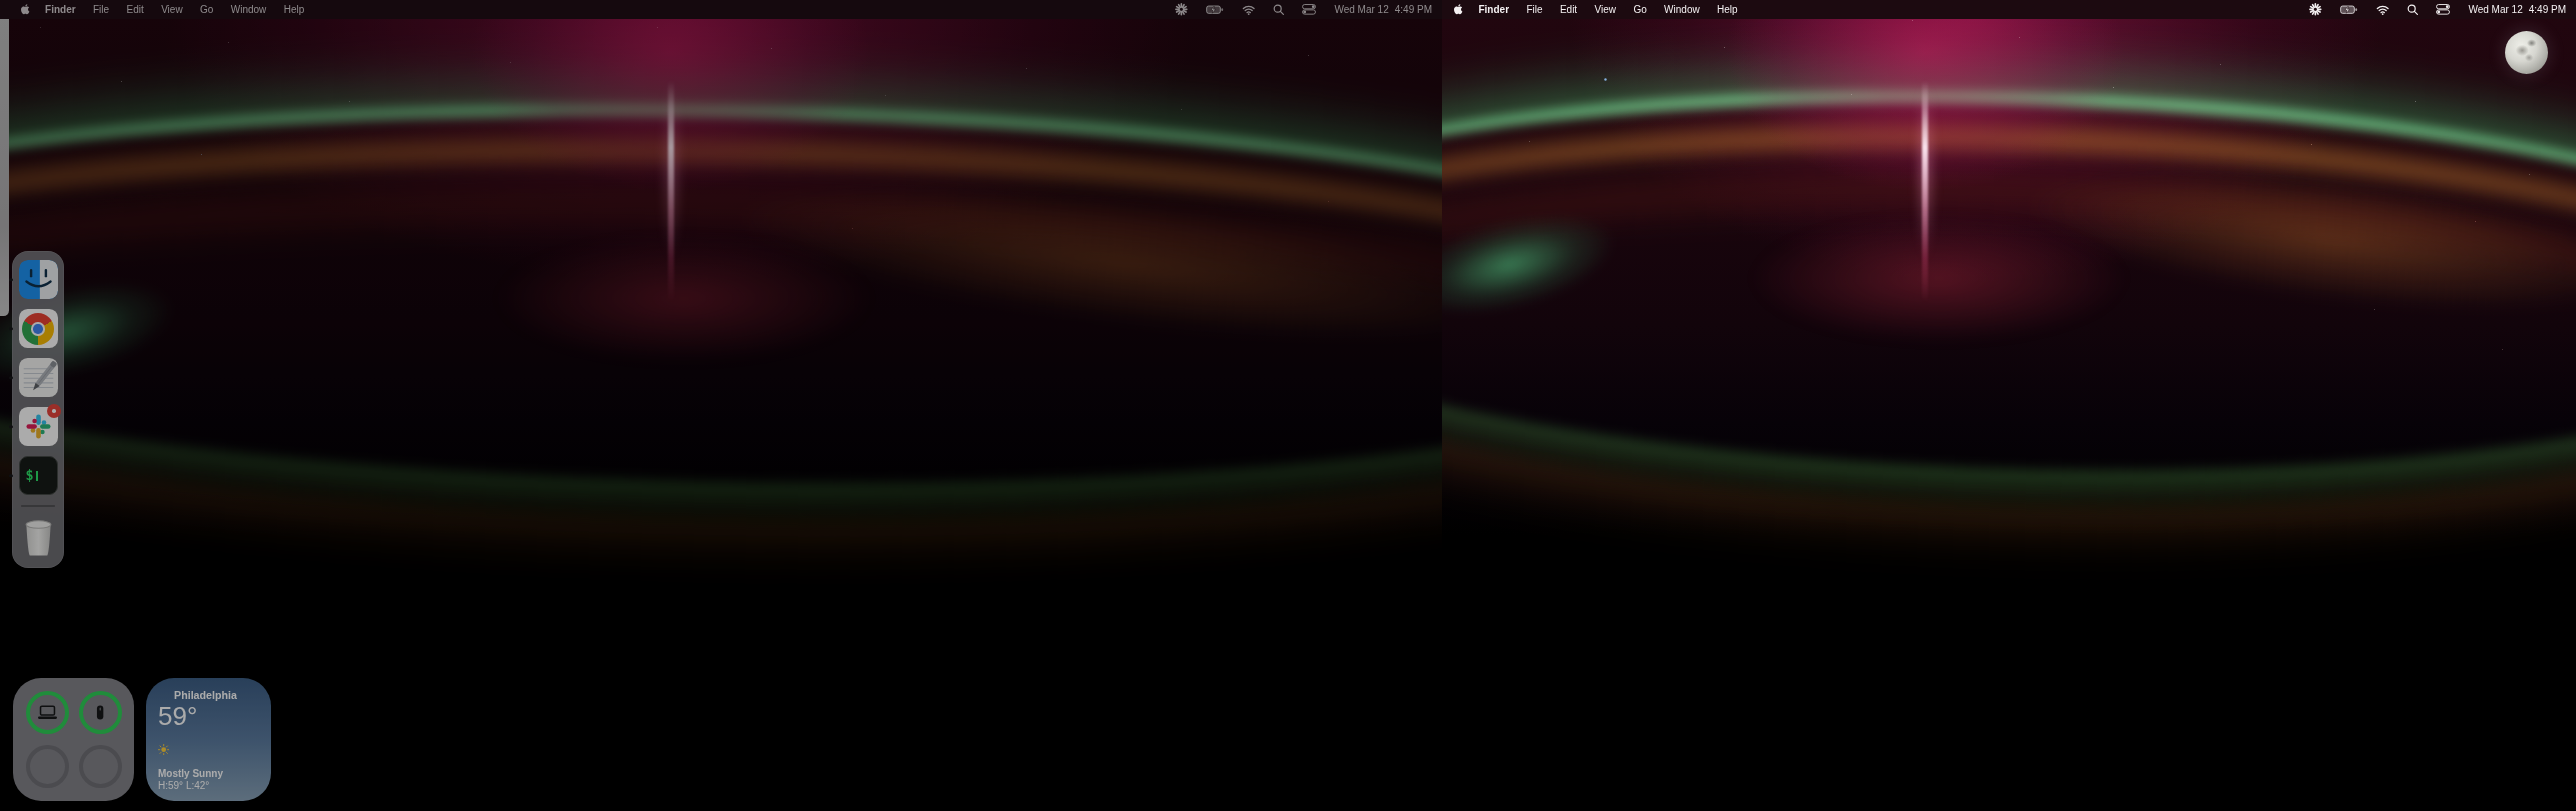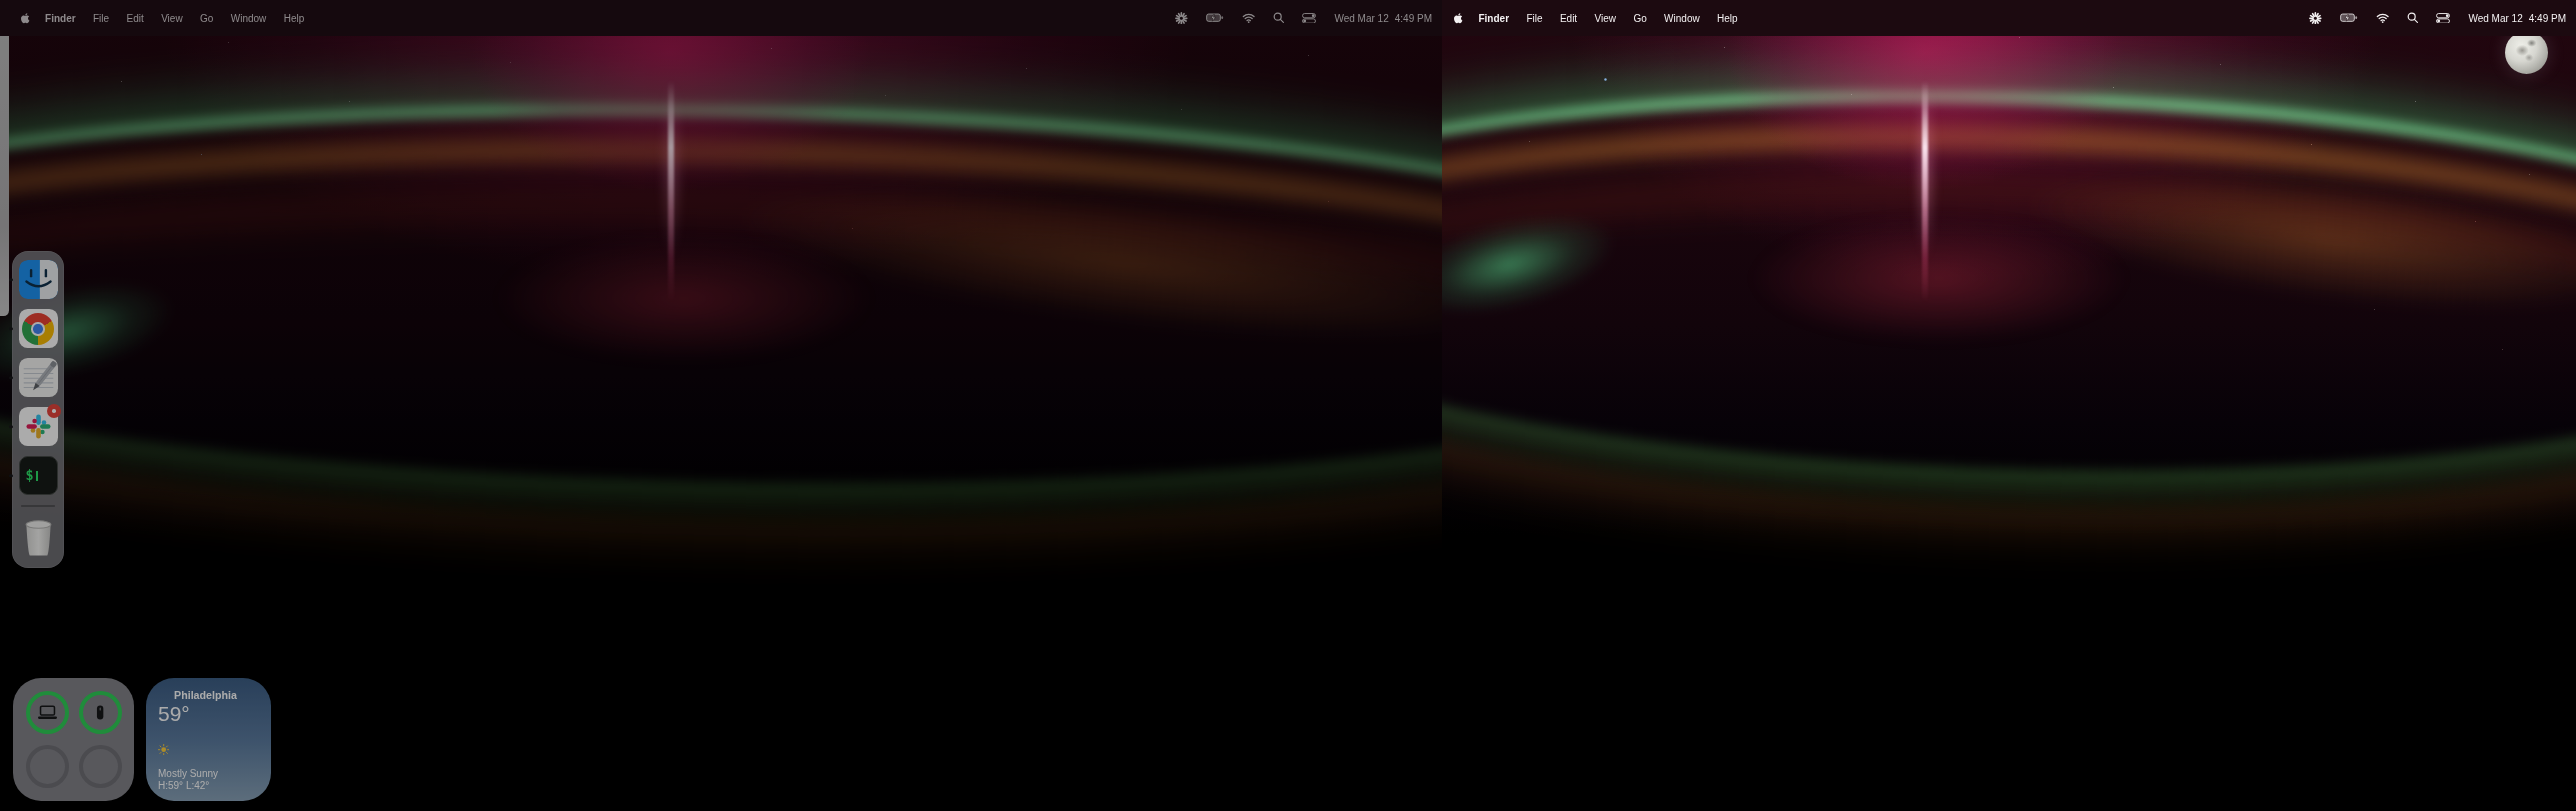--- a/index.html
+++ b/index.html
@@ -64,21 +64,21 @@
       932px 309px 0 0 rgba(255,255,255,.3), 1060px 349px 0 0 rgba(255,200,200,.3); }
   .moon { position:absolute; left:1063px; top:31px; width:43px; height:43px; border-radius:50%;
       background:
         radial-gradient(6.7px 5.4px at 62% 28%, rgba(105,105,100,.8), transparent 70%),
         radial-gradient(9.4px 8px at 40% 45%, rgba(118,116,110,.7), transparent 70%),
         radial-gradient(6px 5.4px at 56% 62%, rgba(122,120,115,.6), transparent 70%),
         radial-gradient(circle at 38% 35%, #efefe9 0%, #d6d6d0 40%, #a8a8a2 72%, #71716c 100%);
       box-shadow:0 0 14.8px 4px rgba(210,210,220,0.10); }
 
   
-  .menubar { position:absolute; top:0; left:0; right:0; height:36px; display:flex; align-items:center;
+  .menubar { position:absolute; top:0; left:0; right:0; height:19px; display:flex; align-items:center;
       font-size:10px; z-index:10; }
   .left  .menubar { background:#200e15; color:#d3cdd0; }
   .right .menubar { background:#1c0a10; color:#f4f1f2; }
   .apple { display:flex; align-items:center; padding:0 6px; margin-left:14px; }
   .right .apple { margin-left:5.4px; }
   .mi { padding:0 8.7px; white-space:nowrap; cursor:default; }
   .mi.appname { font-weight:700; }
   .mb-right { margin-left:auto; display:flex; align-items:center; gap:18px; padding-right:10px; }
   .sicon { display:flex; align-items:center; }
   .clock { display:flex; gap:6px; font-weight:500; white-space:nowrap; }
@@ -120,23 +120,23 @@
   .w-batt { position:absolute; left:13.4px; top:678px; width:121px; height:123px; z-index:20;
       border-radius:28px; background:#838389; display:grid; grid-template-columns:1fr 1fr;
       place-items:center; padding:8px; }
   .ring { width:43px; height:43px; border-radius:50%; display:flex; align-items:center; justify-content:center; }
   .ring.active { border:4.7px solid #30d158; }
   .ring.empty  { border:4.7px solid #707076; }
   .w-weather { position:absolute; left:146px; top:678px; width:125px; height:123px; z-index:20;
       border-radius:28px; background:linear-gradient(180deg,#3d5f86 0%, #5d7da1 52%, #8aa3b9 100%);
       color:#fff; padding:11.4px 12px 10px; display:flex; flex-direction:column; }
   .w-city { font-size:10.7px; font-weight:700;margin-left:16px; }
-  .w-temp { font-size:21px; font-weight:300; line-height:1.05; margin-top:1.3px; }
+  .w-temp { font-size:26px; font-weight:300; line-height:1.05; margin-top:1.3px; }
   .w-spacer { flex:1; }
-  .w-cond { font-size:10px; font-weight:400; margin-top:13px; }
+  .w-cond { font-size:10px; font-weight:700; margin-top:13px; }
   .w-hl { font-size:10px; font-weight:500; margin-top:0.7px; }
 
   .dim { position:absolute; inset:0; background:rgba(0,0,0,0.33); z-index:60; pointer-events:none; }
 
   svg { display:block; }
 </style>
 </head>
 <body>
 
 <div class="display left">

